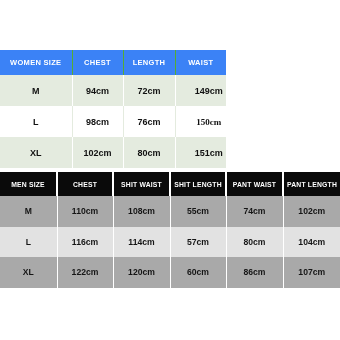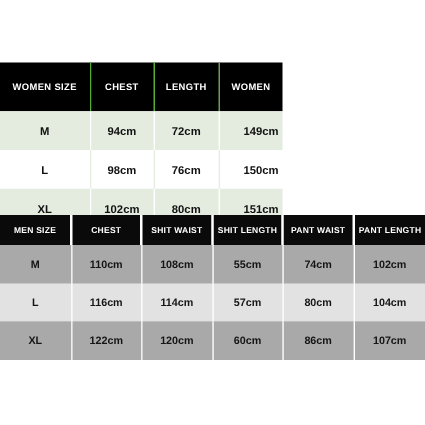--- a/index.html
+++ b/index.html
@@ -25,42 +25,42 @@
     border-collapse: collapse;
     table-layout: fixed;
   }
   .women-table th,
   .women-table td {
     padding: 0;
     text-align: center;
     vertical-align: middle;
   }
   .women-table thead th {
-    height: 39px;
-    background: #000000;
+    height: 25px;
+    background: #3b82f6;
     color: #ffffff;
     font-size: 7.5px;
     font-weight: bold;
     letter-spacing: 0.3px;
     border-right: 1px solid #55ad33;
   }
   .women-table thead th:last-child { border-right: none; }
 
   .women-table tbody td {
     height: 31px;
     font-size: 9px;
     font-weight: bold;
     color: #111111;
     border-right: 1px solid #ffffff;
   }
   .women-table tbody td:last-child { border-right: none; padding-left: 16px; }
   .women-table tbody tr.tint td { background: #e4ebdf; }
   .women-table tbody tr.plain td { background: #ffffff; }
   .women-table tbody tr.plain td { border-right: 1px solid #e4ebdf; }
-  .women-table tbody tr.plain td:last-child { border-right: none; }
+  .women-table tbody tr.plain td:last-child { border-right: none; font-family: Liberation Serif, serif; }
 
   
   .men-table {
     position: absolute;
     left: 0;
     top: 172px;
     width: 340px;
     border-collapse: collapse;
     table-layout: fixed;
   }
@@ -102,21 +102,21 @@
       <col style="width:72px">
       <col style="width:51px">
       <col style="width:52px">
       <col style="width:51px">
     </colgroup>
     <thead>
       <tr>
         <th>WOMEN SIZE</th>
         <th>CHEST</th>
         <th>LENGTH</th>
-        <th>WOMEN</th>
+        <th>WAIST</th>
       </tr>
     </thead>
     <tbody>
       <tr class="tint">
         <td>M</td>
         <td>94cm</td>
         <td>72cm</td>
         <td>149cm</td>
       </tr>
       <tr class="plain">

